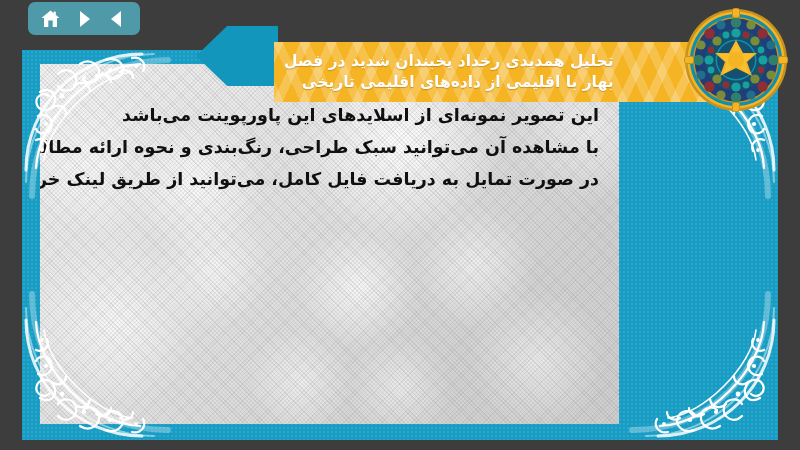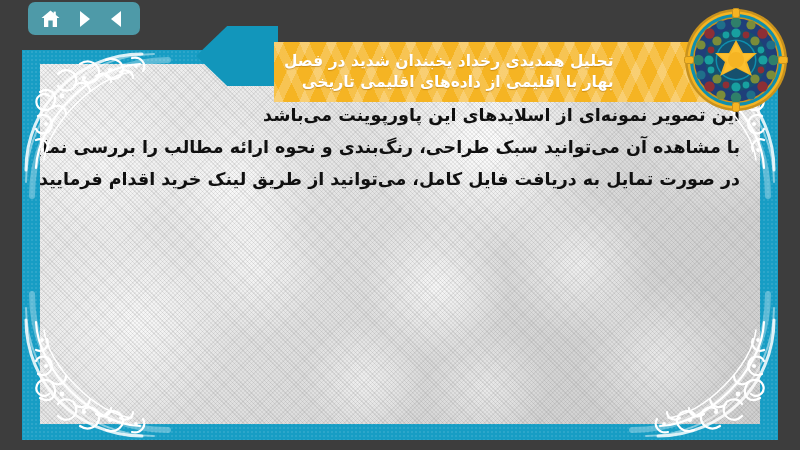--- a/index.html
+++ b/index.html
@@ -41,21 +41,21 @@
       radial-gradient(rgba(255,255,255,0.10) 0.7px, transparent 0.8px);
     background-size: 4px 4px;
     pointer-events: none;
   }
 
   
   .content-panel {
     position: absolute;
     left: 40px;
     top: 64px;
-    width: 720px;
+    width: 579px;
     height: 360px;
     background:
       radial-gradient(circle at 62% 22%, rgba(255,255,255,0.95) 0%, rgba(255,255,255,0) 22%),
       radial-gradient(circle at 27% 34%, rgba(255,255,255,0.75) 0%, rgba(255,255,255,0) 14%),
       radial-gradient(circle at 9%  28%, rgba(255,255,255,0.60) 0%, rgba(255,255,255,0) 12%),
       radial-gradient(circle at 55% 62%, rgba(255,255,255,0.75) 0%, rgba(255,255,255,0) 16%),
       radial-gradient(circle at 75% 56%, rgba(255,255,255,0.60) 0%, rgba(255,255,255,0) 13%),
       radial-gradient(circle at 30% 57%, rgba(255,255,255,0.62) 0%, rgba(255,255,255,0) 13%),
       radial-gradient(circle at 13% 72%, rgba(255,255,255,0.70) 0%, rgba(255,255,255,0) 15%),
       radial-gradient(circle at 45% 88%, rgba(255,255,255,0.55) 0%, rgba(255,255,255,0) 12%),

